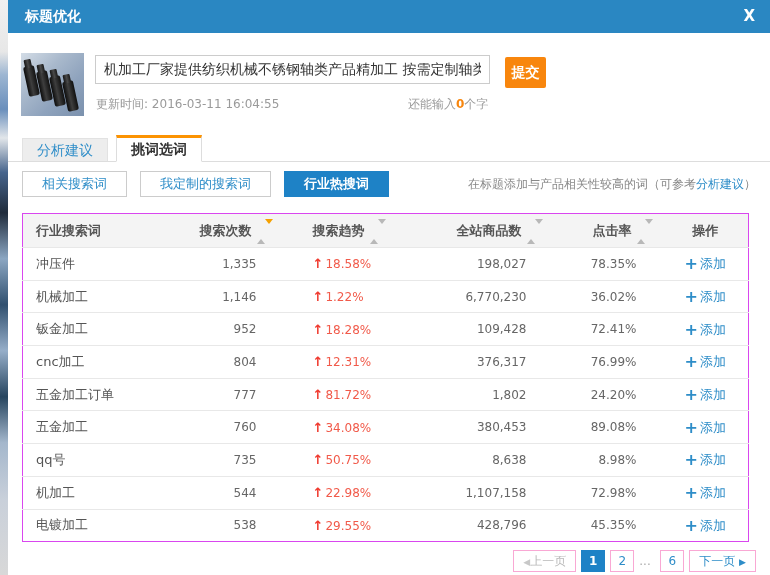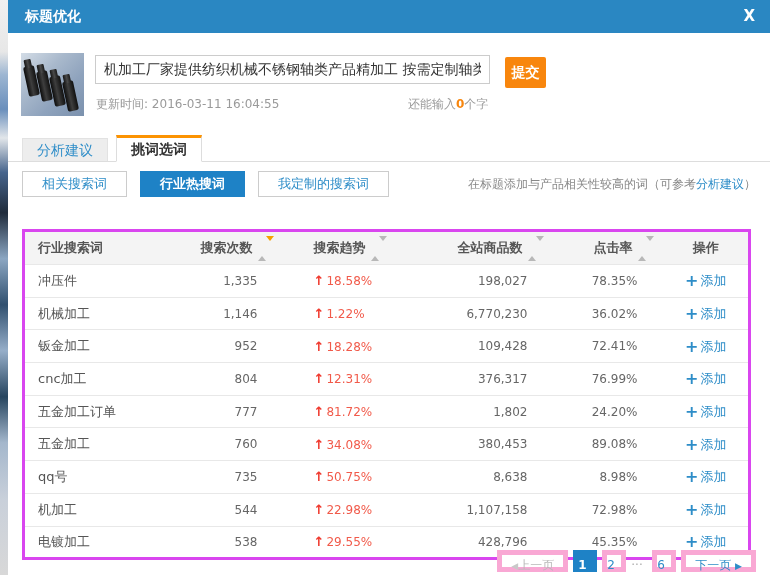--- a/index.html
+++ b/index.html
@@ -75,22 +75,21 @@
     font-family:"DejaVu Sans", sans-serif;
   }
   .filter-btn.active { background:#1e82c6; border-color:#1e82c6; color:#fff; font-weight:bold; }
   .hint { position:absolute; right:14px; top:171px; height:26px; line-height:26px; font-size:12px; color:#888; }
   .hint .link { color:#2e8dc8; cursor:pointer; text-decoration:none; }
 
   
   .kw-table {
     position:absolute; left:14px; top:213px; width:726px;
     border-collapse:collapse; table-layout:fixed;
-    border:3px solid #d946ef;
-    margin-top:16px;
+    border:1px solid #d946ef;
   }
   .kw-table thead tr { height:34px; background:#f4f4f4; }
   .kw-table tbody tr { height:32.7px; border-top:1px solid #e8e8e8;padding-left:6px; }
   .kw-table th { font-size:13px; color:#555; font-weight:bold; }
   .kw-table td { font-size:12px; color:#666; }
   .c1 { width:160px; text-align:left; padding-left:13px; }
   .c2 { width:100px; text-align:right; }
   .c3 { width:130px; text-align:left; padding-left:30px; }
   .c4 { width:140px; text-align:right; }
   .c5 { width:110px; text-align:right; }
@@ -105,21 +104,21 @@
   .arr { width:0; height:0; border-left:4px solid transparent; border-right:4px solid transparent; margin:0 auto; }
   .arr-up   { border-bottom:5px solid #b8b8b8; margin-bottom:2px; }
   .arr-down { border-top:5px solid #b8b8b8; }
   .sorted-desc .arr-down { border-top-color:#f5a100; }
 
   .add-link { color:#2e8dc8; font-size:13px; text-decoration:none; cursor:pointer; white-space:nowrap; }
   .plus-glyph { font-weight:bold; font-size:16px; margin-right:2px; vertical-align:-1px; }
 
   
   .pagination { position:absolute; right:14px; top:550px; display:flex; gap:5px; align-items:center; font-size:12px; }
-  .pg { height:22px; line-height:20px; border:5px solid #f9a8d4; background:#fff; color:#2e8dc8; text-align:left; cursor:pointer; }
+  .pg { height:22px; line-height:20px; border:1px solid #f9a8d4; background:#fff; color:#2e8dc8; text-align:center; cursor:pointer; }
   .pg-prev { padding:0 9px; color:#b9b9b9; cursor:default; }
   .pg-prev .pg-arrow { color:#c8c8c8; }
   .pg-num { width:24px; }
   .pg-active { background:#1e82c6; border-color:#1e82c6; color:#fff; font-weight:bold; }
   .pg-dots { border:none; color:#aaa; width:16px; line-height:22px; cursor:default; }
   .pg-next { padding:0 9px; }
   .pg-arrow { font-size:9px; }
 </style>
 </head>
 <body>
@@ -146,22 +145,22 @@
   <div class="update-time">更新时间: 2016-03-11 16:04:55</div>
   <div class="char-remaining"><span>还能输入</span><span class="count">0</span><span>个字</span></div>
 
   <div class="tabbar">
     <div class="tab inactive">分析建议</div>
     <div class="tab active">挑词选词</div>
   </div>
 
   <div class="filters">
     <button class="filter-btn">相关搜索词</button>
+    <button class="filter-btn">我定制的搜索词</button>
     <button class="filter-btn active">行业热搜词</button>
-    <button class="filter-btn">我定制的搜索词</button>
   </div>
 
   <div class="hint"><span>在标题添加与产品相关性较高的词（可参考</span><a class="link">分析建议</a><span>）</span></div>
 
   <table class="kw-table">
     <thead>
       <tr>
         <th class="c1"><span>行业搜索词</span></th>
         <th class="c2"><span>搜索次数</span><span class="sort-icons sorted-desc"><span class="arr arr-up"></span><span class="arr arr-down"></span></span></th>
         <th class="c3"><span>搜索趋势</span><span class="sort-icons"><span class="arr arr-up"></span><span class="arr arr-down"></span></span></th>

